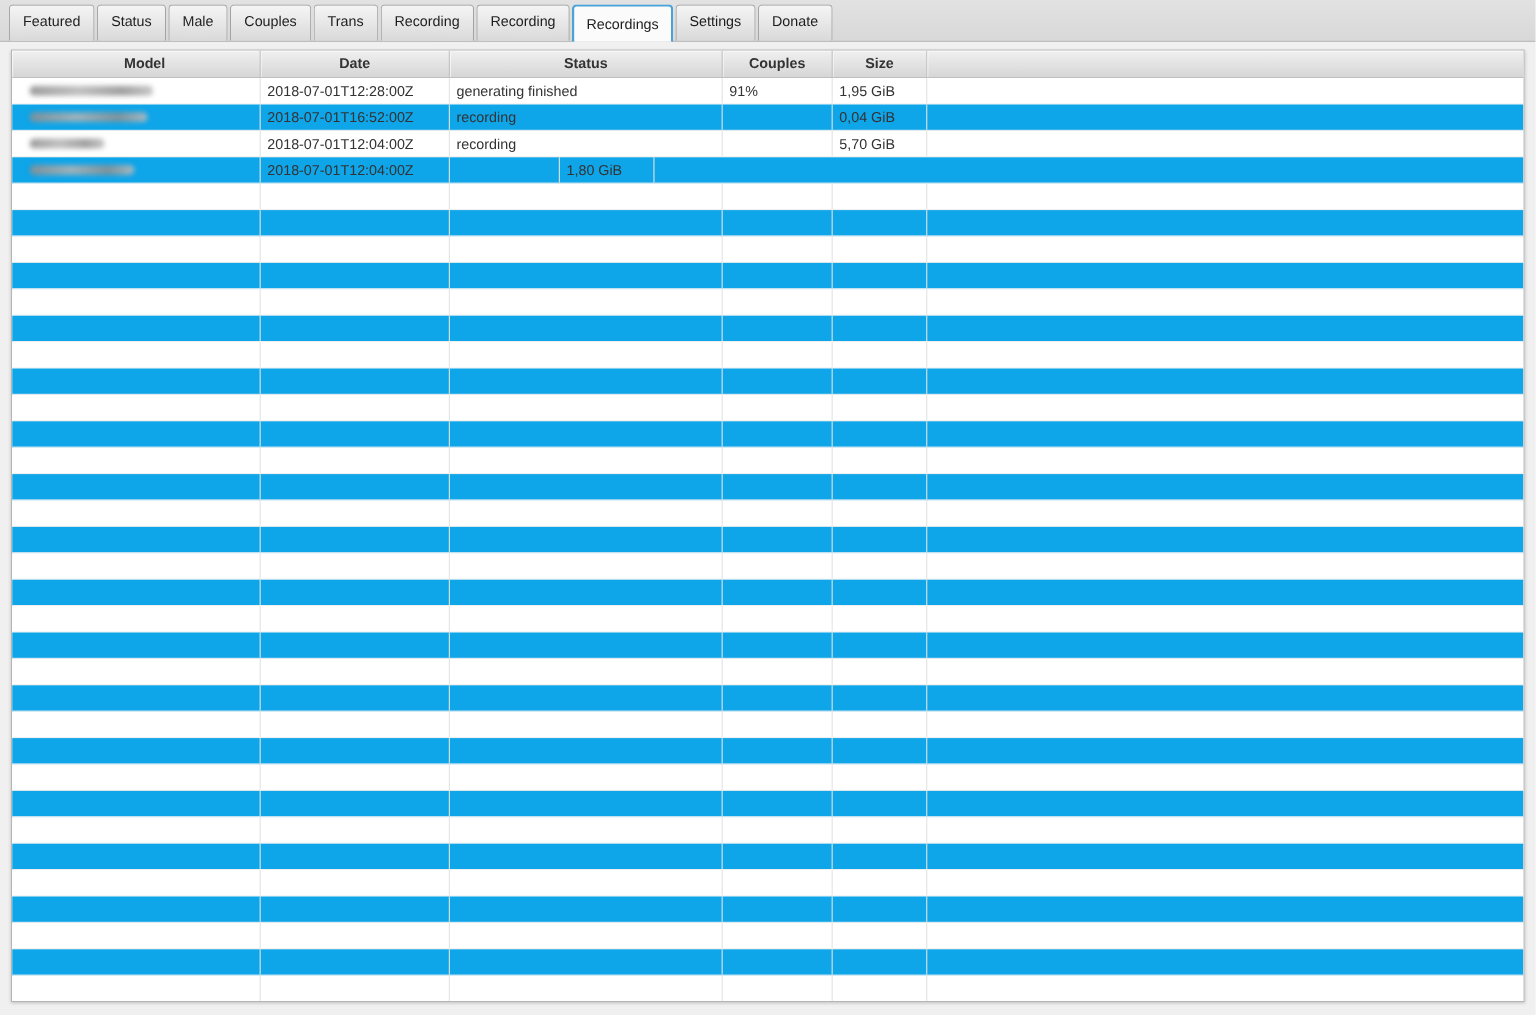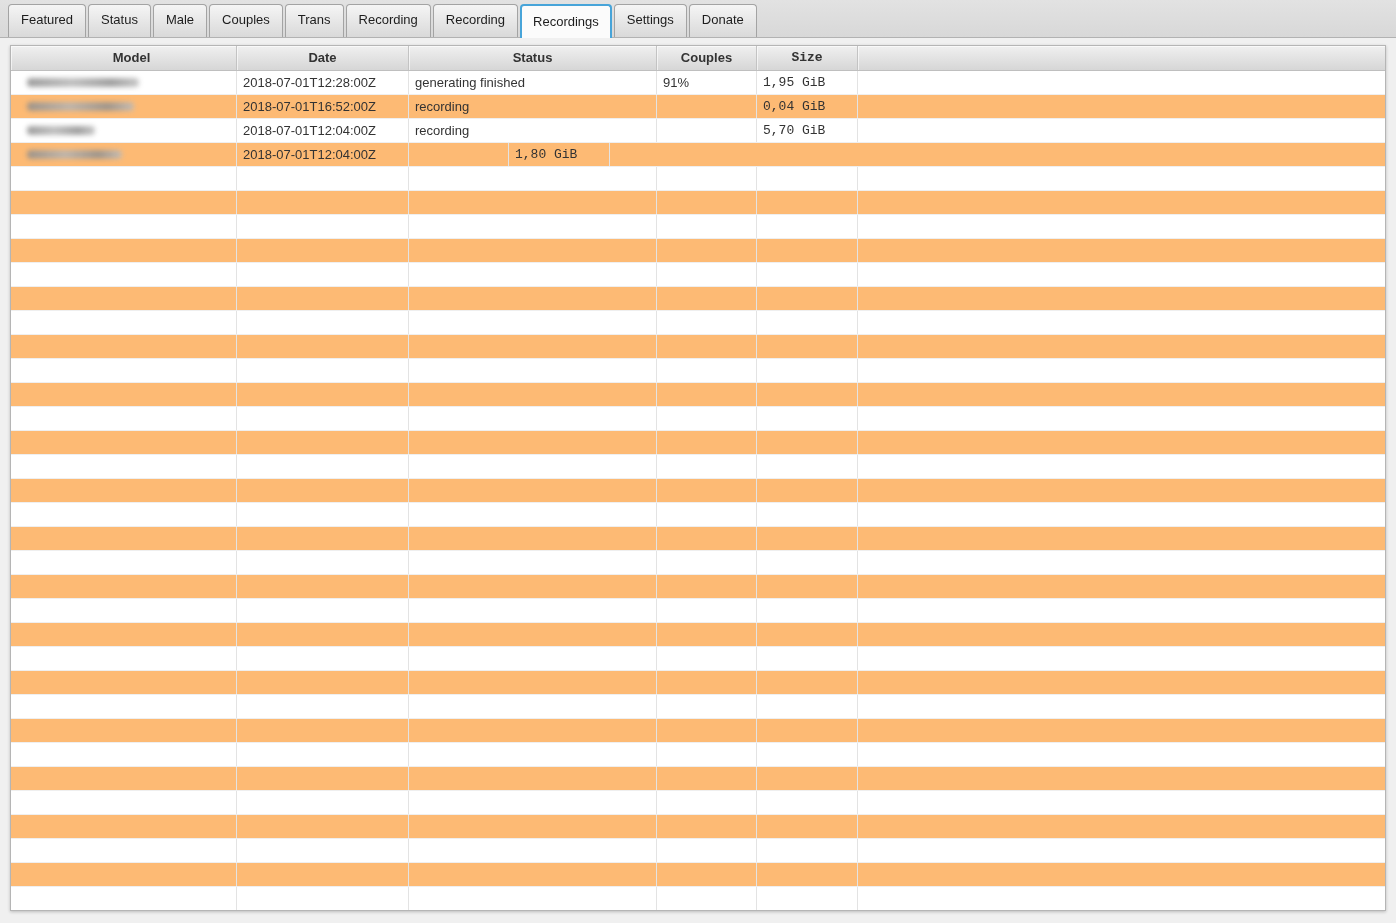--- a/index.html
+++ b/index.html
@@ -54,34 +54,34 @@
     font-size:13px;font-weight:bold;color:#333;
     text-align:center;white-space:nowrap;overflow:hidden;
     cursor:default;
   }
   .th:last-child{flex:1;border-right:none;}
   .tbody{flex:1;overflow:hidden;}
   .tr{
     display:flex;height:24px;box-sizing:border-box;
     background:#ffffff;border-bottom:1px solid #efefef;
   }
-  .tr.alt{background:#fdba74;}
+  .tr.alt{background:#0ea5e9;}
   .td{
     box-sizing:border-box;height:23px;line-height:23px;
     border-right:1px solid #e3e3e3;
     padding:0 6px;
     font-size:13px;color:#333;
     white-space:nowrap;overflow:hidden;
   }
   .td:last-child{flex:1;border-right:none;}
   .c0{width:226px;padding-left:16px;}
   .c1{width:172px;}
   .c2{width:248px;}
   .c3{width:100px;}
-  .c4{width:101px;font-family:Liberation Mono, monospace;}
+  .c4{width:86px;}
   .blob{
     display:inline-block;height:9px;border-radius:4px;
     background:linear-gradient(90deg,#8d8d8d,#b5b5b5 40%,#909090 75%,#bdbdbd);
     filter:blur(2.5px);opacity:.85;
     vertical-align:middle;margin-top:-3px;
   }
 </style>
 </head>
 <body>
 

